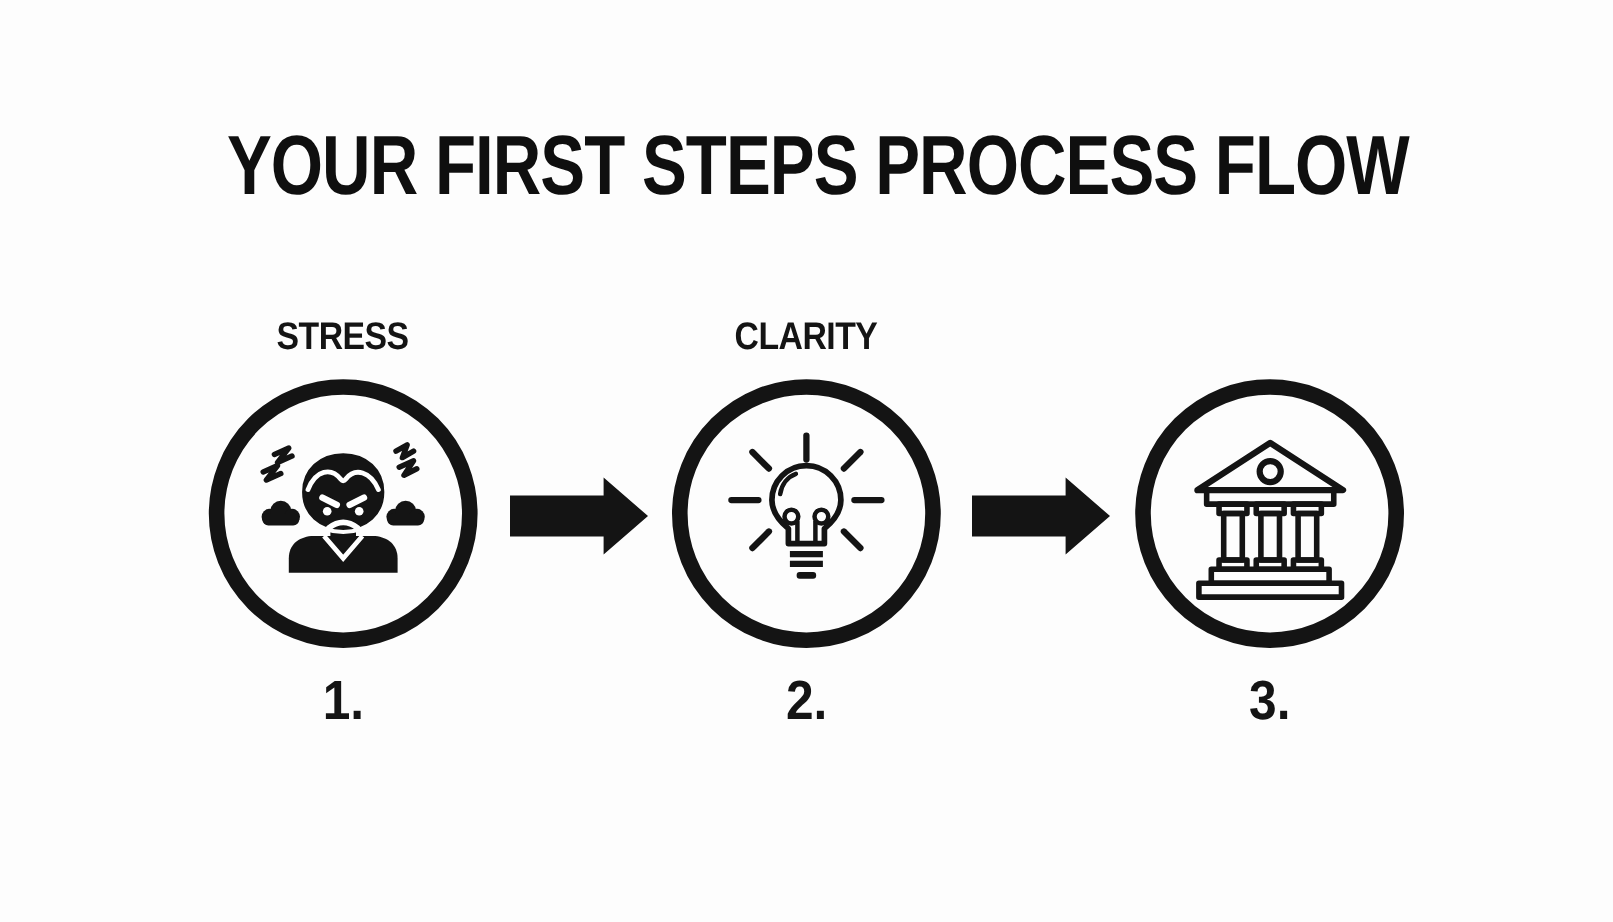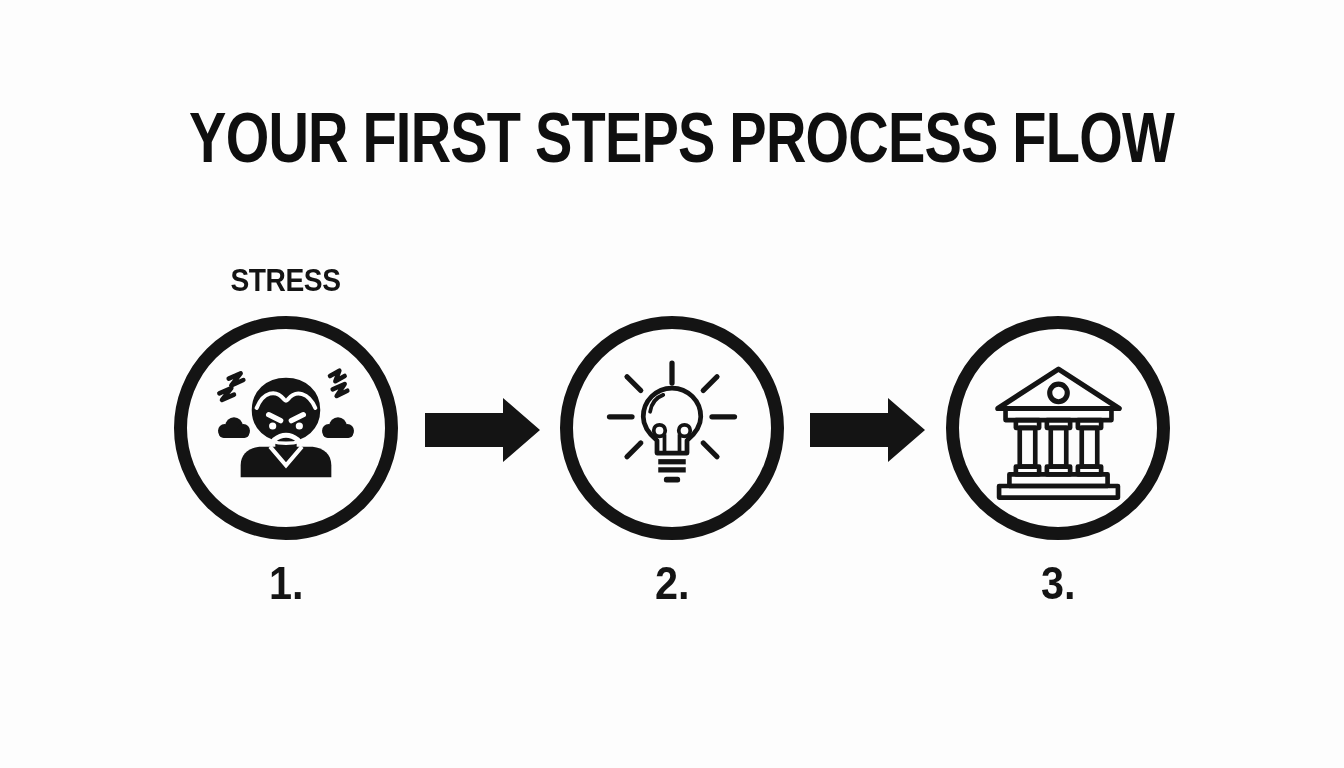--- a/index.html
+++ b/index.html
@@ -82,20 +82,23 @@
     </svg>
   </div>
   <div class="step-number t1">
     <span>1.</span>
   </div>
 
   <svg class="arrow a1" width="115" height="70" viewBox="0 0 115 70">
     <polygon points="0,18 78,18 78,3 115,35 78,67 78,52 0,52" fill="#141414"></polygon>
   </svg>
 
+  <div class="step-label t2">
+    <span>CLARITY</span>
+  </div>
   <div class="circle c2">
     <svg viewBox="0 0 120 120" width="150" height="150">
       <g fill="none" stroke="#141414">
         <g stroke-width="4.2" stroke-linecap="round">
           <line x1="60" y1="8" x2="60" y2="24"></line>
           <line x1="10" y1="51" x2="28" y2="51"></line>
           <line x1="92" y1="51" x2="110" y2="51"></line>
           <line x1="24" y1="19" x2="35" y2="30"></line>
           <line x1="96" y1="19" x2="85" y2="30"></line>
           <line x1="24" y1="83" x2="35" y2="72"></line>

